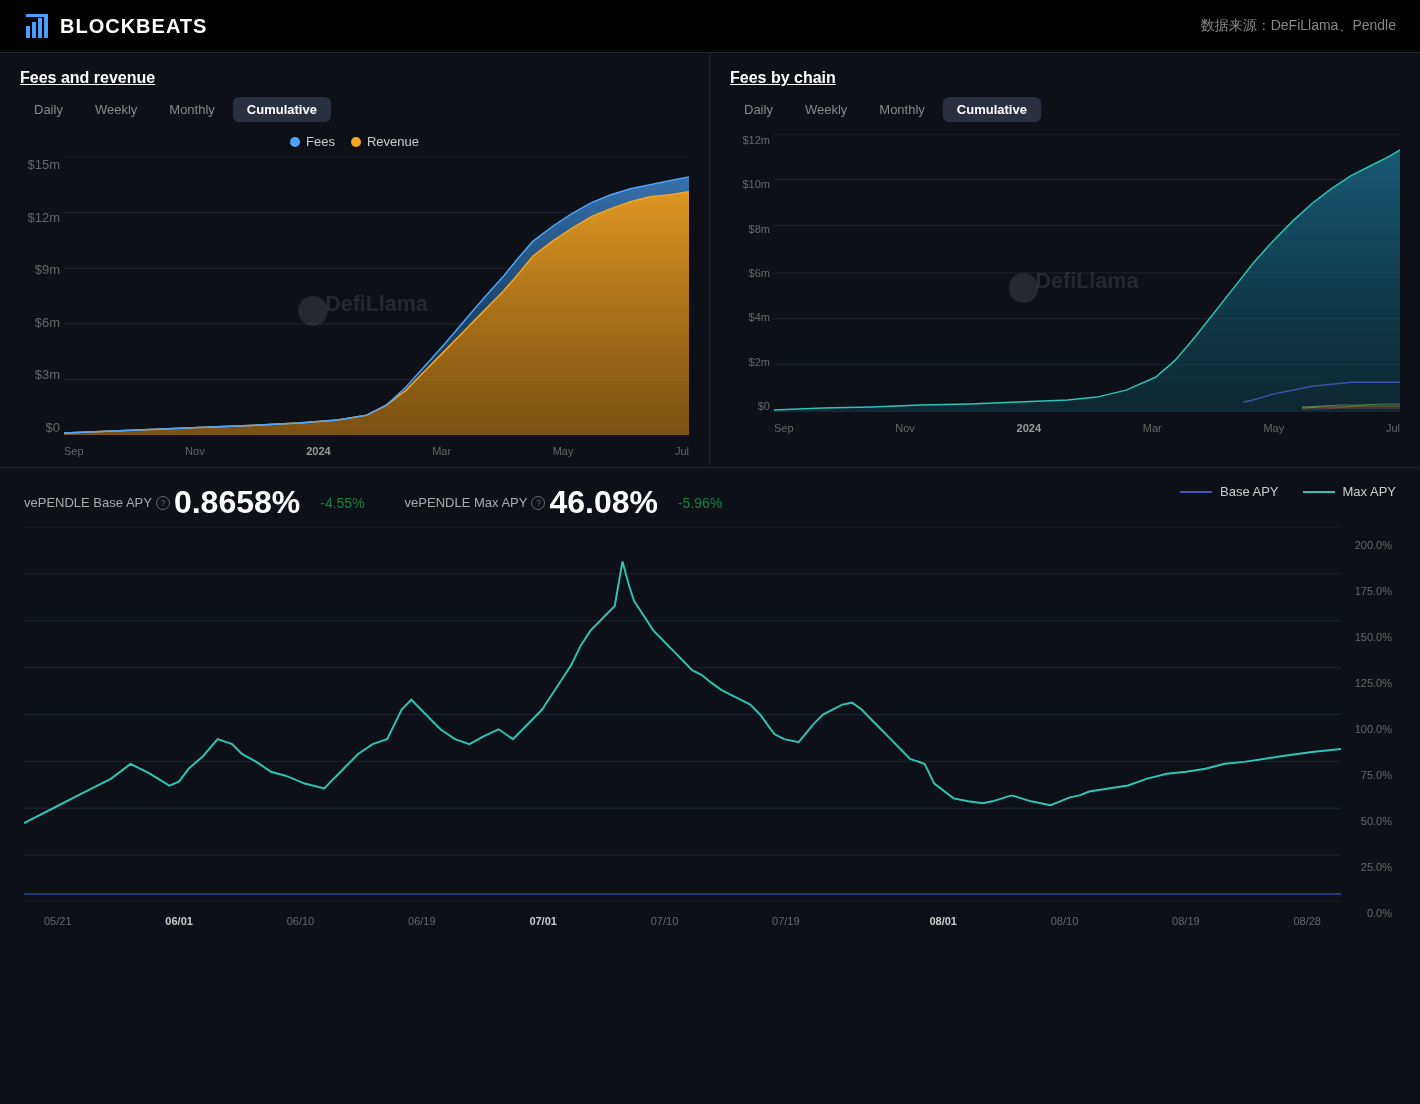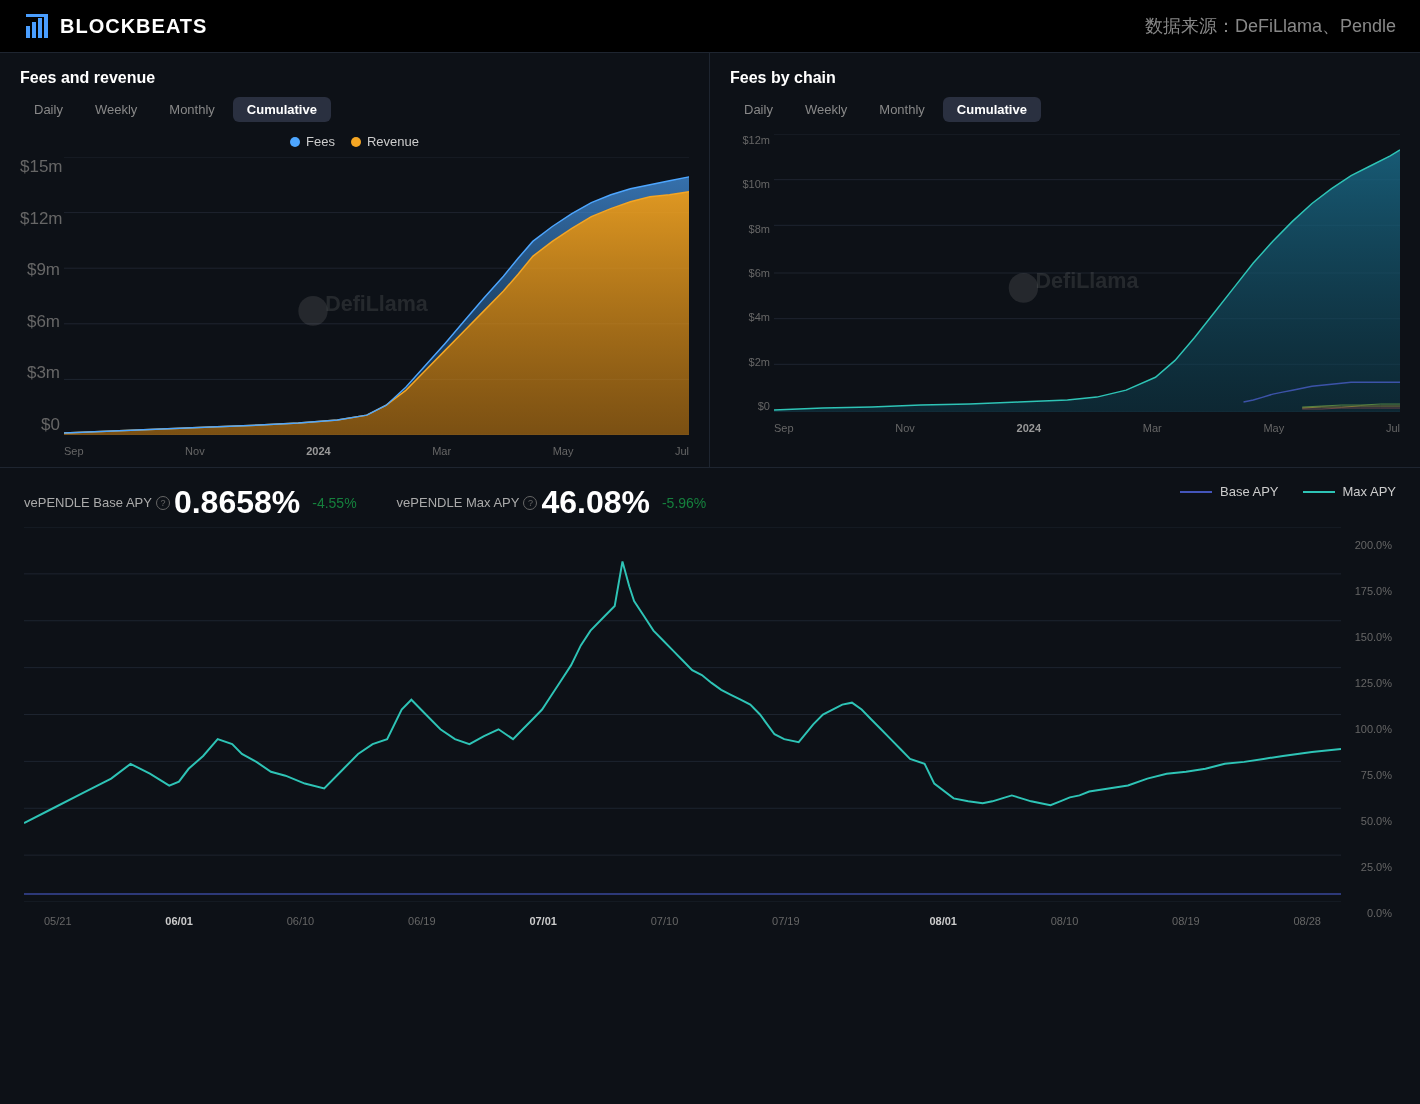--- a/index.html
+++ b/index.html
@@ -32,21 +32,21 @@
       align-items: flex-end;
     }
     .logo-text {
       color: #ffffff;
       font-size: 20px;
       font-weight: 700;
       letter-spacing: 1px;
     }
     .data-source {
       color: #888;
-      font-size: 18px;
+      font-size: 14px;
     }
 
     
     .top-section {
       display: grid;
       grid-template-columns: 1fr 1fr;
       gap: 0;
       border-bottom: 1px solid #1e2530;
     }
 
@@ -57,20 +57,21 @@
     }
     .chart-panel:last-child {
       border-right: none;
     }
 
     .chart-title {
       font-size: 16px;
       font-weight: 600;
       color: #ffffff;
       margin-bottom: 10px;
+      text-decoration: underline;
     }
 
     .tab-group {
       display: flex;
       gap: 4px;
       margin-bottom: 12px;
     }
     .tab-btn {
       padding: 5px 14px;
       border-radius: 6px;
@@ -150,21 +151,21 @@
       font-size: 9px;
       color: #666;
     }
 
     .apy-value {
       font-size: 32px;
       font-weight: 700;
       color: #ffffff;
       display: flex;
       align-items: center;
-      gap: 12px;
+      gap: 20px;
     }
 
     .apy-change {
       font-size: 14px;
       font-weight: 400;
     }
     .apy-change.negative {
       color: #15803d;
     }
 
@@ -242,21 +243,21 @@
         <span>Fees</span>
       </div>
       <div class="legend-item">
         <div class="legend-dot" style="background:#f5a623;"></div>
         <span>Revenue</span>
       </div>
     </div>
 
     <div class="chart-area">
 
-      <div style="position:absolute;left:0;top:0;height:calc(100% - 22px);display:flex;flex-direction:column;justify-content:space-between;font-size:17px;color:#666;width:40px;text-align:right;">
+      <div style="position:absolute;left:0;top:0;height:calc(100% - 22px);display:flex;flex-direction:column;justify-content:space-between;font-size:13px;color:#666;width:40px;text-align:right;">
         <span>$15m</span>
         <span>$12m</span>
         <span>$9m</span>
         <span>$6m</span>
         <span>$3m</span>
         <span>$0</span>
       </div>
 
       <svg viewBox="0 0 640 280" preserveAspectRatio="none" style="position:absolute;left:44px;top:0;width:calc(100% - 44px);height:calc(100% - 22px);">
 

